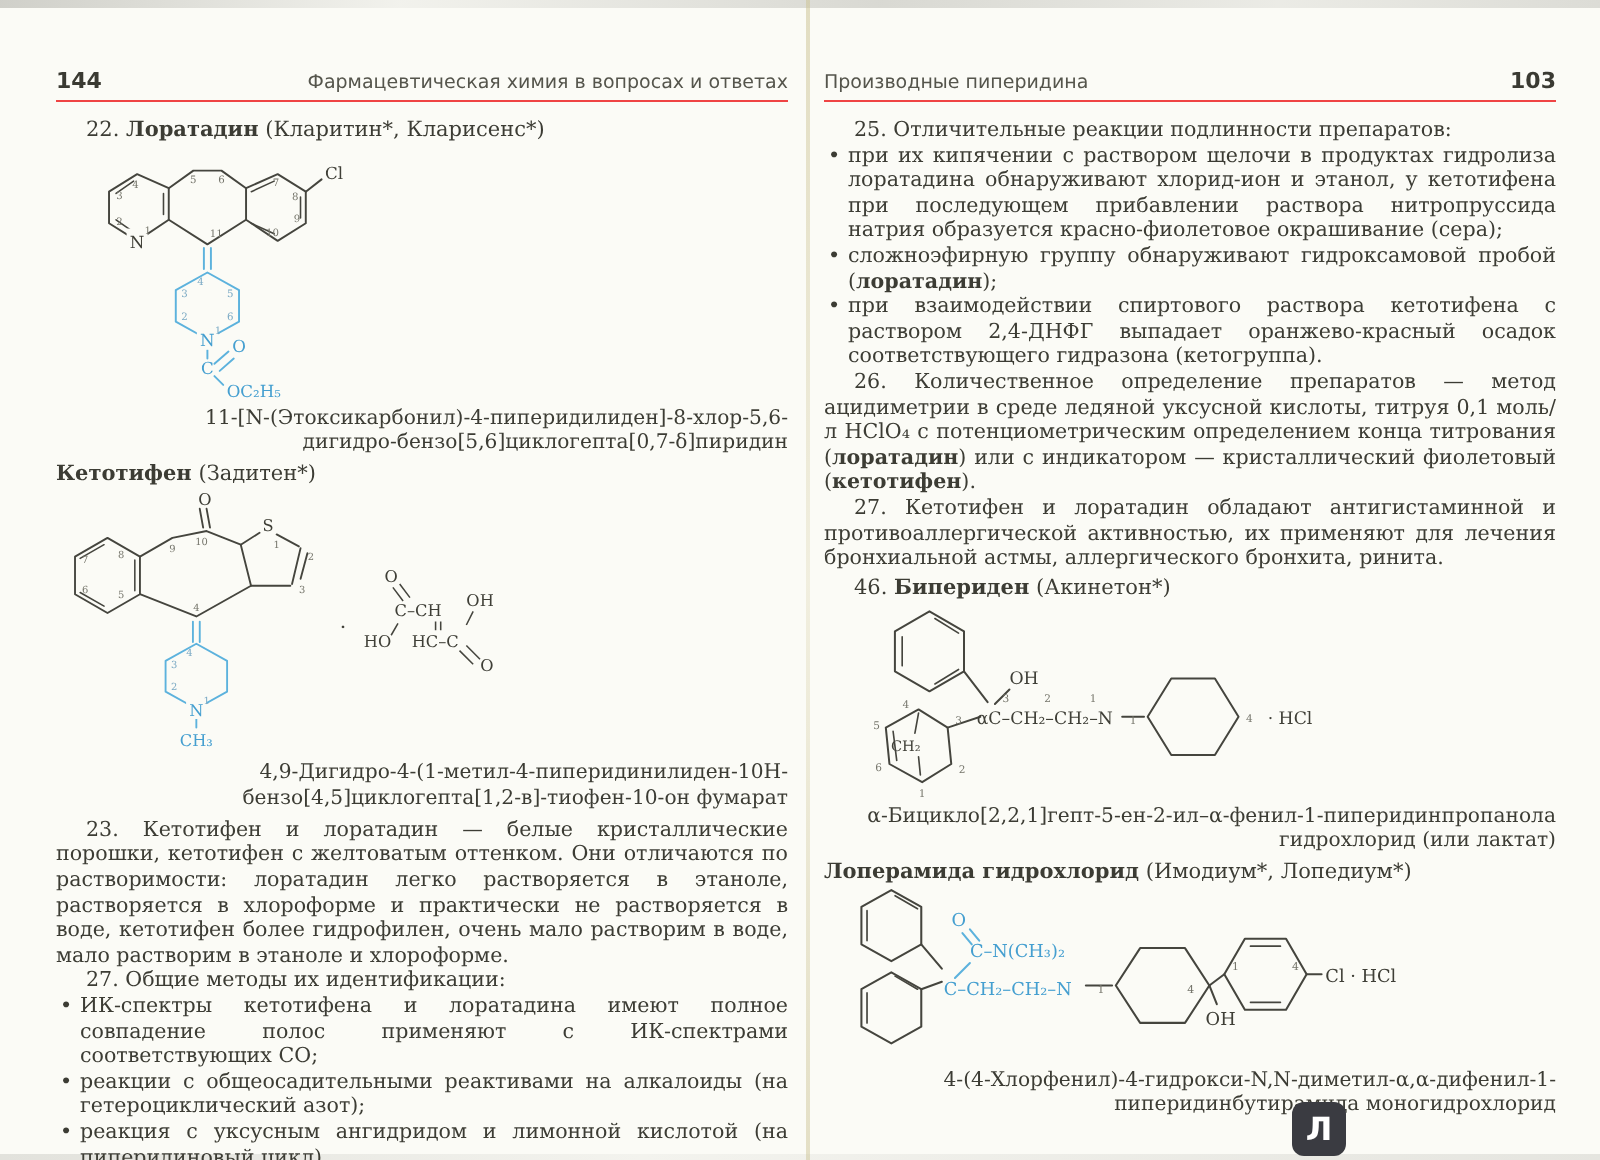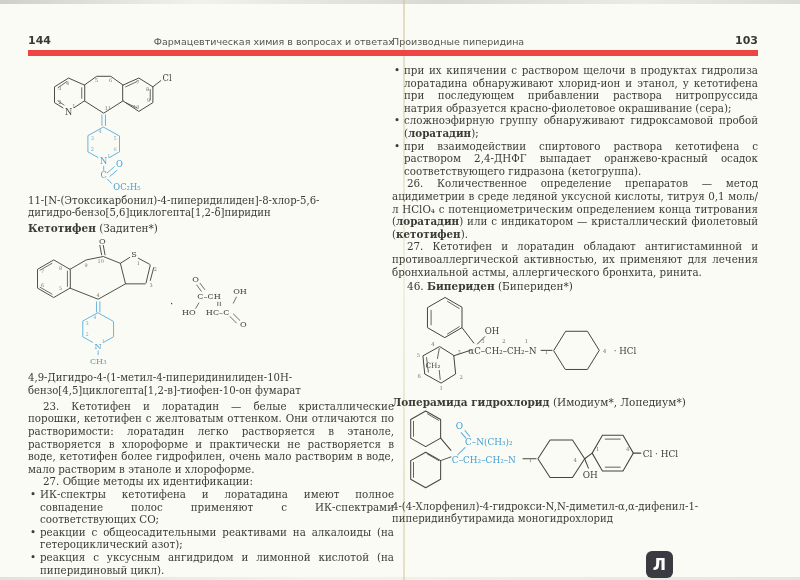--- a/index.html
+++ b/index.html
@@ -10,33 +10,33 @@
     color:#3c3c34;
   }
   .scan-top{position:absolute;top:0;left:0;width:800px;height:4px;
     background:linear-gradient(90deg,rgba(95,95,85,.28),rgba(95,95,85,.06) 25%,rgba(95,95,85,.22) 55%,rgba(95,95,85,.10) 80%,rgba(95,95,85,.20));}
   .scan-bottom{position:absolute;bottom:0;left:0;width:800px;height:3px;
     background:linear-gradient(90deg,rgba(95,95,85,.16),rgba(95,95,85,.05) 40%,rgba(95,95,85,.14));}
   .gutter{position:absolute;left:403px;top:0;width:2px;height:580px;
     background:linear-gradient(rgba(205,196,150,.55),rgba(222,215,180,.35),rgba(205,196,150,.5));}
   .page{position:absolute;top:34px;width:366px;}
   #page-left{left:28px;}
-  #page-right{left:392px;}
+  #page-right{left:412px;}
   .hdr{display:flex;justify-content:space-between;align-items:flex-end;
-    border-bottom:6px solid #ef4444;padding-bottom:3px;margin-bottom:8px;
+    border-bottom:1px solid #ef4444;padding-bottom:3px;margin-bottom:8px;
     font-family:"DejaVu Sans","Liberation Sans",sans-serif;font-size:9.5px;color:#55554c;}
   .pgnum{font-weight:bold;font-size:11px;color:#3a3a32;}
   .body{font-size:10.3px;line-height:12.6px;text-align:justify;margin:0;}
   .ind{text-indent:15px;}
   .qhead{font-size:10.5px;line-height:13px;margin:2px 0 1px;text-indent:15px;}
   .qhead b{font-weight:bold;}
   .blt{position:relative;padding-left:12px;font-size:10.3px;line-height:12.6px;text-align:justify;}
   .mk{position:absolute;left:2px;top:0;}
   .struct{text-align:left;margin:1px 0 0;line-height:0;text-decoration:underline;}
-  .cap{text-align:left;font-size:10.1px;line-height:12.2px;margin:1px 0 3px;}
+  .cap{text-align:right;font-size:10.1px;line-height:12.2px;margin:1px 0 3px;}
   svg{overflow:visible;}
   svg text{font-family:"DejaVu Serif","Liberation Serif",serif;fill:#3f3f37;}
   .sg{stroke:#45453e;stroke-width:1.1;fill:none;stroke-linejoin:round;stroke-linecap:round;}
   .sgt{stroke:#45453e;stroke-width:0.9;fill:none;}
   .sb{stroke:#5cb2dd;stroke-width:1.1;fill:none;stroke-linejoin:round;stroke-linecap:round;}
   .tl{font-size:9.5px;}
   .tn{font-size:5.8px;fill:#75756b;}
   .tb{fill:#459fd0;}
   .tnb{font-size:5.8px;fill:#7aa9c4;}
   .halo{fill:#fbfbf6;stroke:none;}
@@ -50,20 +50,21 @@
 <div class="scan-top"></div>
 <div class="scan-bottom"></div>
 <div class="gutter"></div>
 
 <div class="page" id="page-left">
   <div class="hdr">
     <span class="pgnum">144</span>
     <span>Фармацевтическая химия в вопросах и ответах</span>
   </div>
 
+  <p class="qhead"><span>22.</span> <b>Лоратадин</b> <span>(Кларитин*, Кларисенс*)</span></p>
 
   <div class="struct">
     <svg width="176" height="130" viewBox="0 0 200 148">
       <g class="sg">
         <path d="M64,24 46,16 30,26 30,44 46,54 64,42 Z"></path>
         <path class="sgt" d="M44,20 34,27 M34,42 44,49 M61,39 61,27"></path>
         <path d="M64,24 78,14 94,14 108,24"></path>
         <path d="M108,24 126,16 142,26 142,44 126,54 108,42 Z"></path>
         <path class="sgt" d="M111,26 124,20 M139,29 139,41 M124,50 111,44"></path>
         <path d="M142,26 151,19"></path>
@@ -96,21 +97,21 @@
         <text class="tn" x="91" y="52" text-anchor="middle">11</text>
         <text class="tnb" x="92" y="107" text-anchor="middle">1</text>
         <text class="tnb" x="73" y="99" text-anchor="middle">2</text>
         <text class="tnb" x="73" y="86" text-anchor="middle">3</text>
         <text class="tnb" x="82" y="79" text-anchor="middle">4</text>
         <text class="tnb" x="99" y="86" text-anchor="middle">5</text>
         <text class="tnb" x="99" y="99" text-anchor="middle">6</text>
       </g>
     </svg>
   </div>
-  <p class="cap"><span>11-[N-(Этоксикарбонил)-4-пиперидилиден]-8-хлор-5,6-</span><br><span>дигидро-бензо[5,6]циклогепта[1,2-δ]пиридин</span></p>
+  <p class="cap"><span>11-[N-(Этоксикарбонил)-4-пиперидилиден]-8-хлор-5,6-</span><br><span>дигидро-бензо[5,6]циклогепта[0,7-δ]пиридин</span></p>
 
   <p class="qhead" style="text-indent:0;"><b>Кетотифен</b> <span>(Задитен*)</span></p>
 
   <div class="struct">
     <svg width="248" height="135" viewBox="0 0 290 158">
       <g class="sg">
         <path d="M49,39 30,28 11,39 11,61 30,72 49,61 Z"></path>
         <path class="sgt" d="M28,32 14,40 M14,60 28,68 M46,59 46,41"></path>
         <path d="M49,39 68,28 88,24 108,32 114,56 82,74 49,61"></path>
         <path d="M86,22 84,11 M90,22 88,11"></path>
@@ -166,28 +167,29 @@
   <div class="blt"><span class="mk">•</span><span>реакции с общеосадительными реактивами на алкалоиды (на гетероциклический азот);</span></div>
   <div class="blt"><span class="mk">•</span><span>реакция с уксусным ангидридом и лимонной кислотой (на пиперидиновый цикл).</span></div>
 </div>
 
 <div class="page" id="page-right">
   <div class="hdr">
     <span>Производные пиперидина</span>
     <span class="pgnum">103</span>
   </div>
 
+  <p class="body ind">25. Отличительные реакции подлинности препаратов:</p>
   <div class="blt"><span class="mk">•</span><span>при их кипячении с раствором щелочи в продуктах гидролиза лоратадина обнаруживают хлорид-ион и этанол, у кетотифена при последующем прибавлении раствора нитропруссида натрия образуется красно-фиолетовое окрашивание (сера);</span></div>
   <div class="blt"><span class="mk">•</span><span>сложноэфирную группу обнаруживают гидроксамовой пробой (</span><b>лоратадин</b><span>);</span></div>
   <div class="blt"><span class="mk">•</span><span>при взаимодействии спиртового раствора кетотифена с раствором 2,4-ДНФГ выпадает оранжево-красный осадок соответствующего гидразона (кетогруппа).</span></div>
 
   <p class="body ind"><span>26. Количественное определение препаратов — метод ацидиметрии в среде ледяной уксусной кислоты, титруя 0,1 моль/л HClO₄ с потенциометрическим определением конца титрования (</span><b>лоратадин</b><span>) или с индикатором — кристаллический фиолетовый (</span><b>кетотифен</b><span>).</span></p>
   <p class="body ind">27. Кетотифен и лоратадин обладают антигистаминной и противоаллергической активностью, их применяют для лечения бронхиальной астмы, аллергического бронхита, ринита.</p>
 
-  <p class="qhead"><span>46.</span> <b>Бипериден</b> <span>(Бипериден*)</span></p>
+  <p class="qhead"><span>46.</span> <b>Бипериден</b> <span>(Акинетон*)</span></p>
 
   <div class="struct">
     <svg width="300" height="100" viewBox="0 0 330 110">
       <g class="sg">
         <path d="M58,4 39,15 39,37 58,48 77,37 77,15 Z"></path>
         <path class="sgt" d="M43,18 43,34 M61,8 74,16 M74,36 61,44"></path>
         <path d="M77,37 90,54 M94,55 102,47"></path>
         <path d="M52,58 34,68 36,88 54,98 70,88 68,68 Z"></path>
         <path class="sgt" d="M38,70 40,86 M52,60 50,71 M52,84 53,94"></path>
         <path d="M68,68 86,62"></path>
@@ -206,20 +208,21 @@
         <text class="tn" x="234" y="65" text-anchor="middle">4</text>
         <text class="tn" x="54" y="106" text-anchor="middle">1</text>
         <text class="tn" x="76" y="93" text-anchor="middle">2</text>
         <text class="tn" x="74" y="66" text-anchor="middle">3</text>
         <text class="tn" x="45" y="57" text-anchor="middle">4</text>
         <text class="tn" x="29" y="69" text-anchor="middle">5</text>
         <text class="tn" x="30" y="92" text-anchor="middle">6</text>
       </g>
     </svg>
   </div>
+  <p class="cap"><span>α-Бицикло[2,2,1]гепт-5-ен-2-ил–α-фенил-1-пиперидинпропанола</span><br><span>гидрохлорид (или лактат)</span></p>
 
   <p class="qhead" style="text-indent:0;"><b>Лоперамида гидрохлорид</b> <span>(Имодиум*, Лопедиум*)</span></p>
 
   <div class="struct">
     <svg width="318" height="90" viewBox="0 0 340 96">
       <g class="sg">
         <path d="M36,1 20,10 20,30 36,39 52,30 52,10 Z"></path>
         <path class="sgt" d="M23,12 23,28 M38,4 50,11"></path>
         <path d="M36,45 20,54 20,74 36,83 52,74 52,54 Z"></path>
         <path class="sgt" d="M23,56 23,72 M38,47 50,54"></path>

